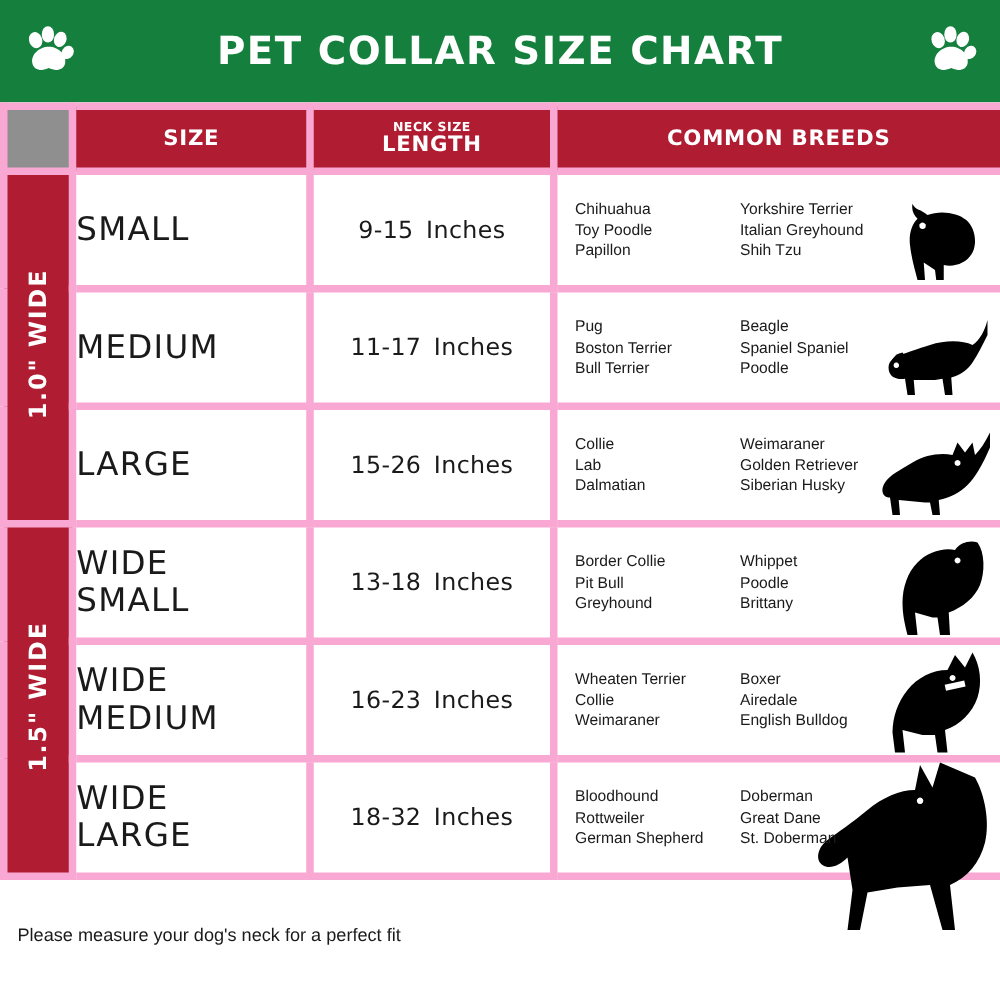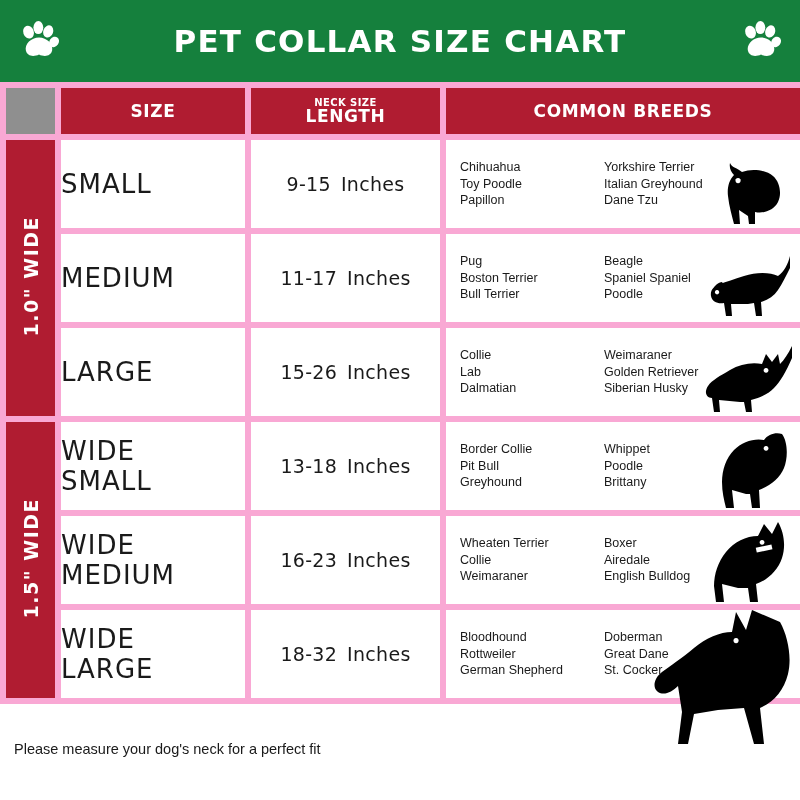--- a/index.html
+++ b/index.html
@@ -139,21 +139,21 @@
     letter-spacing: 0.3px;
   }
   .neck-cell .gap { display: inline-block; width: 10px; }
   .breed-cell {
     position: relative;
     padding: 0;
     overflow: visible;
   }
   .breed-inner {
     display: flex;
-    gap: 16px;
+    gap: 4px;
     padding: 6px 0 6px 14px;
     position: relative;
     z-index: 2;
   }
   .breed-col {
     font-size: 12.5px;
     line-height: 16.5px;
     color: #1a1a1a;
     font-family: "Liberation Sans", sans-serif;
     white-space: nowrap;
@@ -247,21 +247,21 @@
           <td class="breed-cell">
             <div class="breed-inner">
               <div class="breed-col first">
                 <div>Chihuahua</div>
                 <div>Toy Poodle</div>
                 <div>Papillon</div>
               </div>
               <div class="breed-col second">
                 <div>Yorkshire Terrier</div>
                 <div>Italian Greyhound</div>
-                <div>Dane Tzu</div>
+                <div>Shih Tzu</div>
               </div>
             </div>
             <span class="dog-silhouette">
               <svg width="78" height="74" viewBox="0 0 78 74">
                 <path fill="#000000" d="M24 18 C18 13 14 14 12 9 C11 14 13 18 16 21 C11 26 9 34 10 42 C11 52 14 62 16 70 L22 70 L21 56 L30 62 L31 70 L37 70 L37 58 C46 60 56 56 60 48 C64 40 62 28 55 22 C48 16 34 14 24 18 Z M21 24 a3 3 0 1 0 0.1 0 Z"></path>
                 <path fill="#ffffff" d="M20 24 a2.6 2.6 0 1 0 0.1 0 Z"></path>
               </svg>
             </span>
           </td>
         </tr>
@@ -390,21 +390,21 @@
           <td class="breed-cell">
             <div class="breed-inner">
               <div class="breed-col first">
                 <div>Bloodhound</div>
                 <div>Rottweiler</div>
                 <div>German Shepherd</div>
               </div>
               <div class="breed-col second">
                 <div>Doberman</div>
                 <div>Great Dane</div>
-                <div>St. Cocker</div>
+                <div>St. Doberman</div>
               </div>
             </div>
             <span class="dog-silhouette" style="bottom:-50px;right:2px;">
               <svg width="150" height="140" viewBox="0 0 150 140">
                 <path fill="#000000" d="M104 2 L98 22 L88 4 L84 24 C72 24 58 30 46 40 C34 50 22 58 14 64 C6 70 4 80 10 84 C16 88 24 84 30 78 L34 104 L30 136 L40 136 L46 106 L70 102 L96 100 L106 136 L116 136 L112 100 C126 94 136 82 140 66 C144 50 140 28 132 14 Z"></path>
                 <path fill="#000000" d="M84 24 C76 32 76 46 84 54 L102 48 C104 34 96 24 88 22 Z"></path>
                 <path fill="#ffffff" d="M88 30 a2.6 2.6 0 1 0 0.1 0 Z"></path>
               </svg>
             </span>
           </td>

